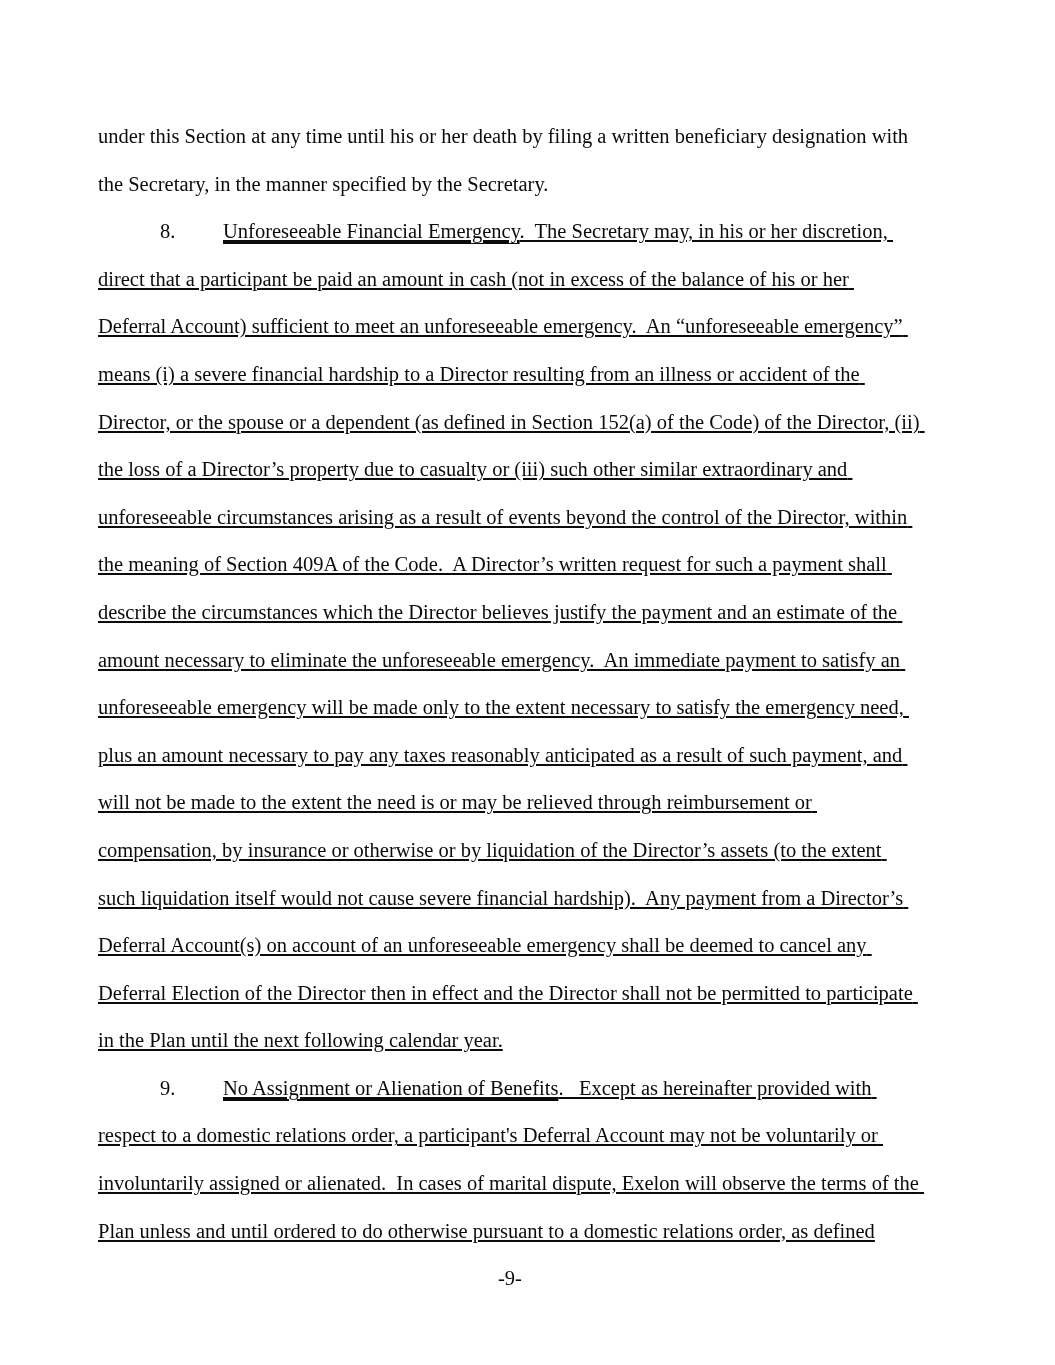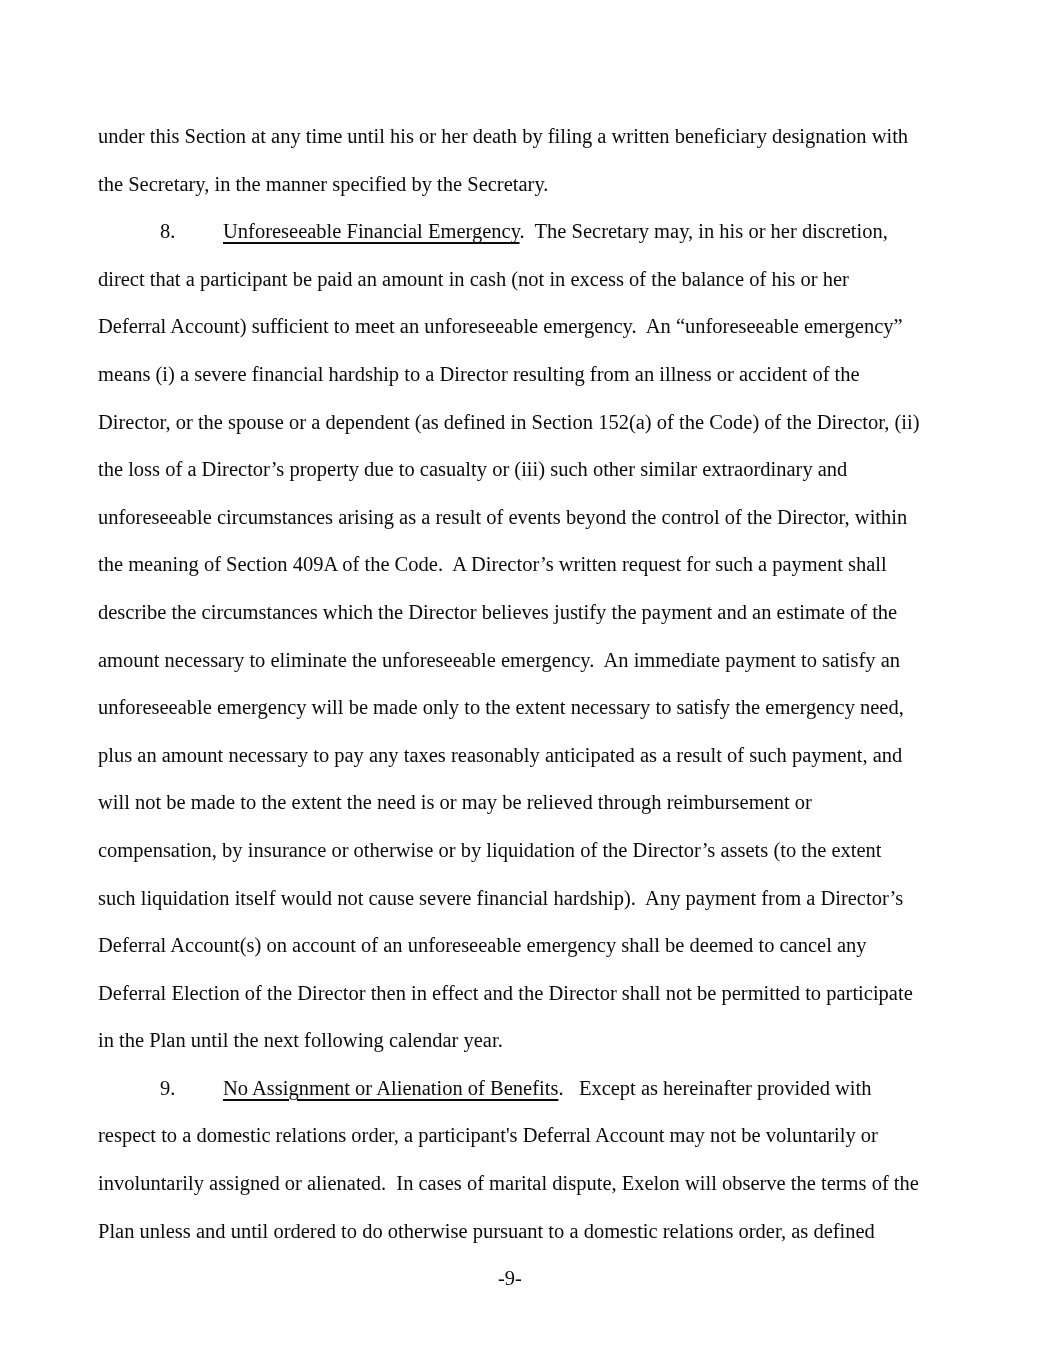--- a/index.html
+++ b/index.html
@@ -26,20 +26,21 @@
   }
   p.para {
     margin: 0;
     font-size: 20.5px;
     line-height: 47.6px;
     white-space: pre-wrap;
     text-align: left;
   }
   p.para.numbered {
     text-indent: 62px;
+    text-decoration: underline;
   }
   .sec-num {
     display: inline-block;
     width: 63px;
     text-indent: 0;
   }
   .sec-heading {
     text-decoration: underline;
     text-decoration-thickness: 1.5px;
     text-underline-offset: 4px;

